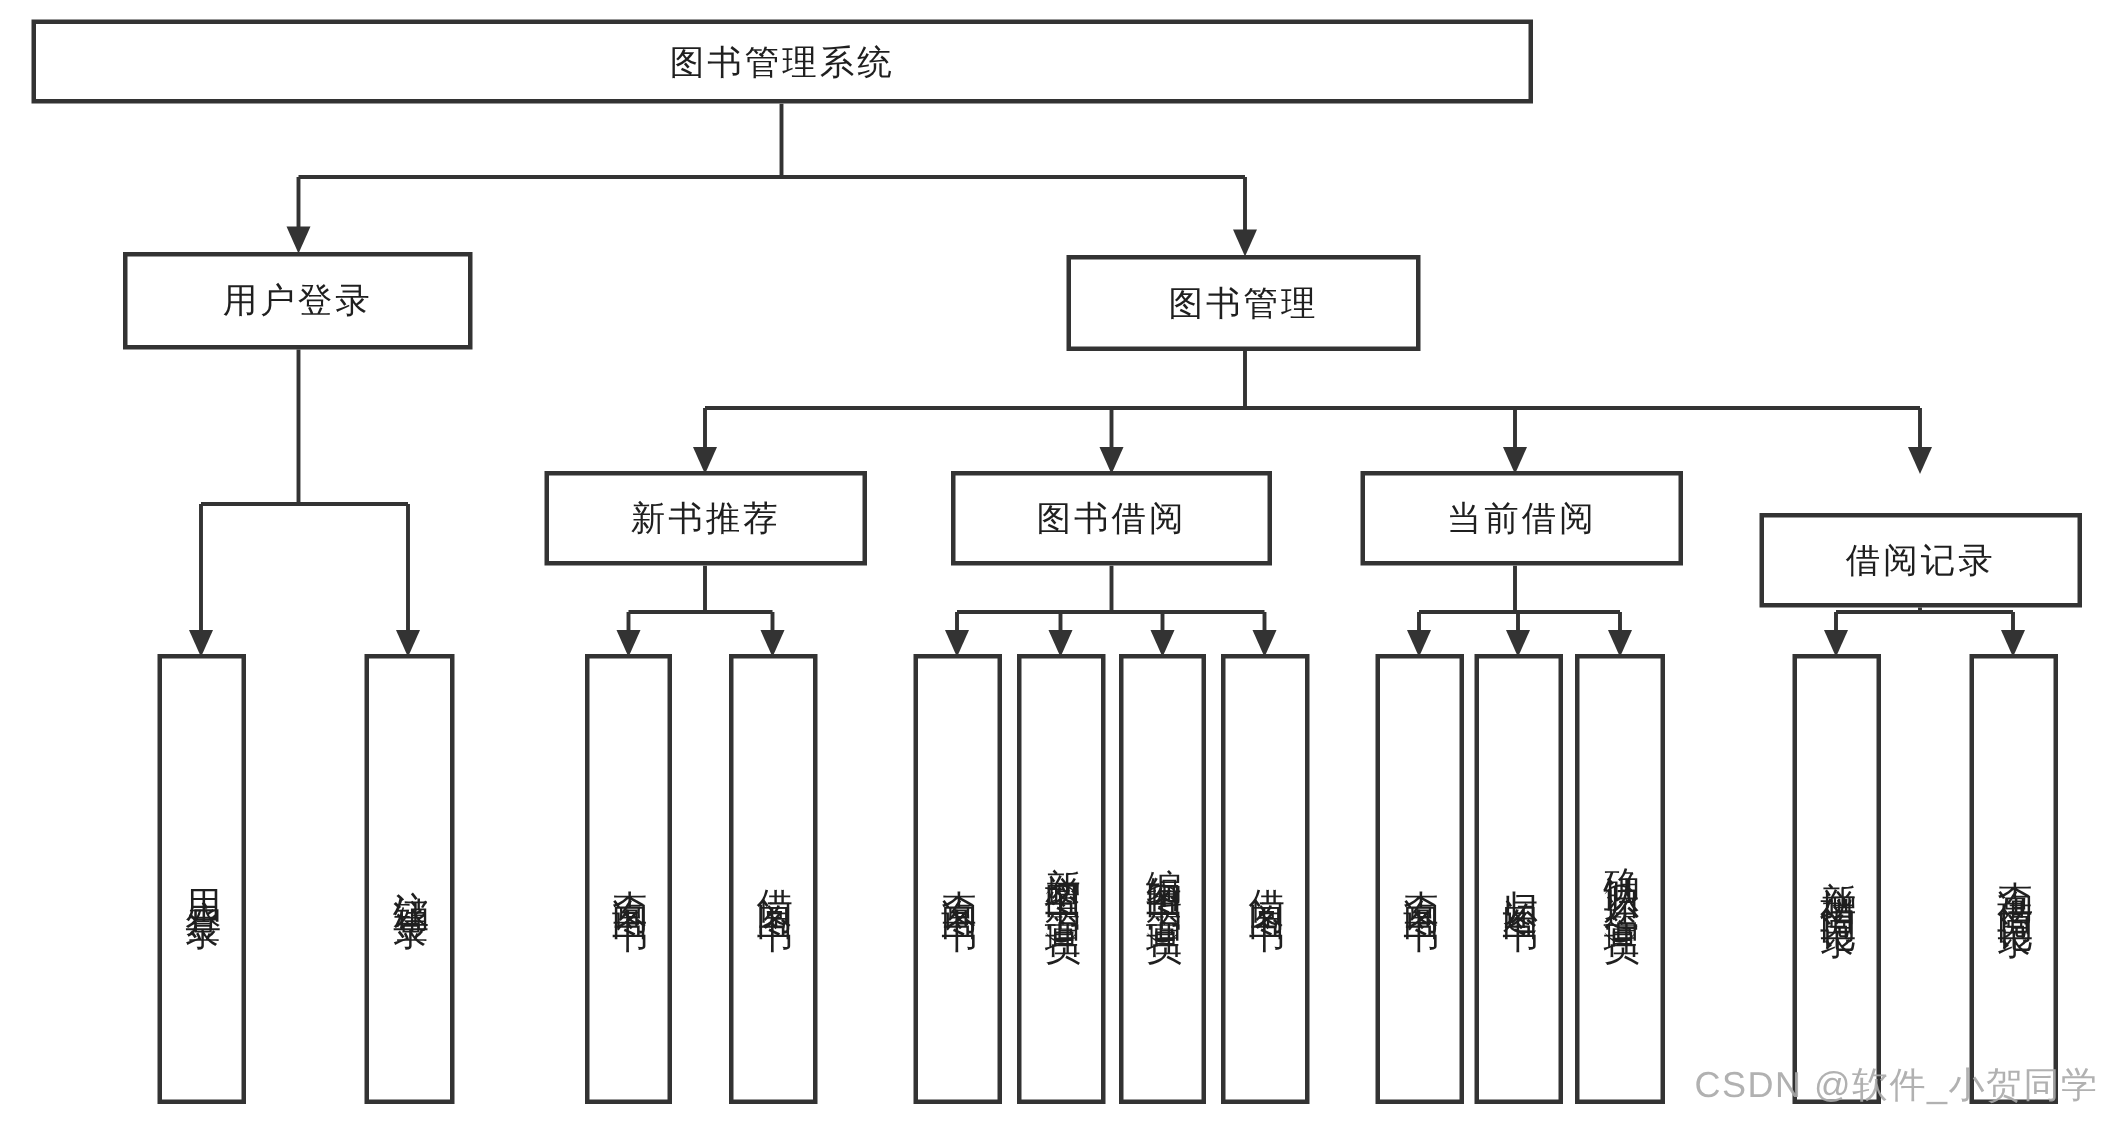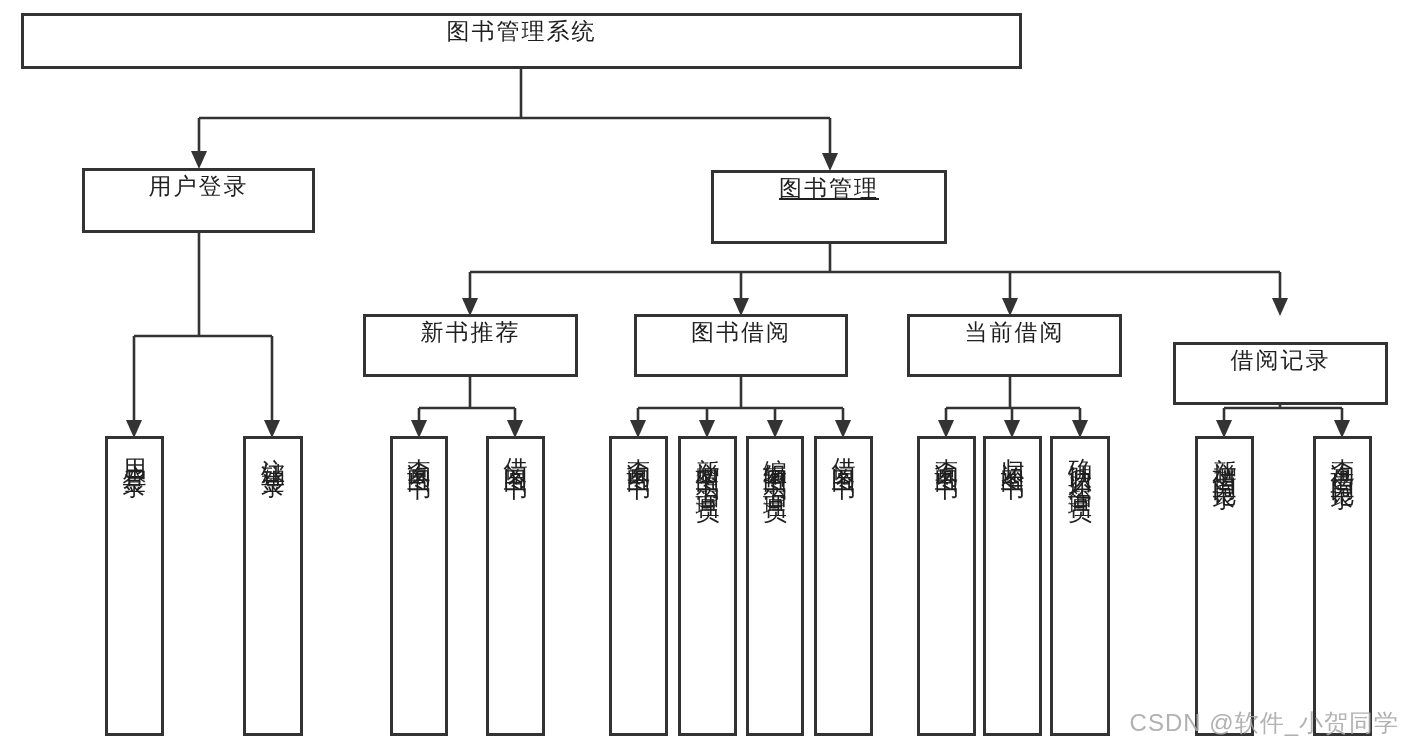--- a/index.html
+++ b/index.html
@@ -21,21 +21,21 @@
     top: 0;
     width: 1405px;
     height: 747px;
   }
   .node {
     position: absolute;
     box-sizing: border-box;
     background: #ffffff;
     border: 3px solid #333333;
     display: flex;
-    align-items: flex-start;
+    align-items: center;
     justify-content: center;
     color: #1f1f1f;
   }
   .node.hbox span {
     font-size: 23px;
     letter-spacing: 2px;
     white-space: nowrap;
   }
   .node.leaf span {
     writing-mode: vertical-rl;
@@ -100,21 +100,21 @@
     </g>
   </svg>
 
   <div class="node hbox" style="left:21px; top:13px; width:1001px; height:56px;">
     <span>图书管理系统</span>
   </div>
 
   <div class="node hbox" style="left:82px; top:168px; width:233px; height:65px;">
     <span>用户登录</span>
   </div>
-  <div class="node hbox" style="left:711px; top:170px; width:236px; height:74px;text-decoration:underline;">
+  <div class="node hbox" style="left:711px; top:170px; width:236px; height:64px;">
     <span>图书管理</span>
   </div>
 
   <div class="node hbox" style="left:363px; top:314px; width:215px; height:63px;">
     <span>新书推荐</span>
   </div>
   <div class="node hbox" style="left:634px; top:314px; width:214px; height:63px;">
     <span>图书借阅</span>
   </div>
   <div class="node hbox" style="left:907px; top:314px; width:215px; height:63px;">

